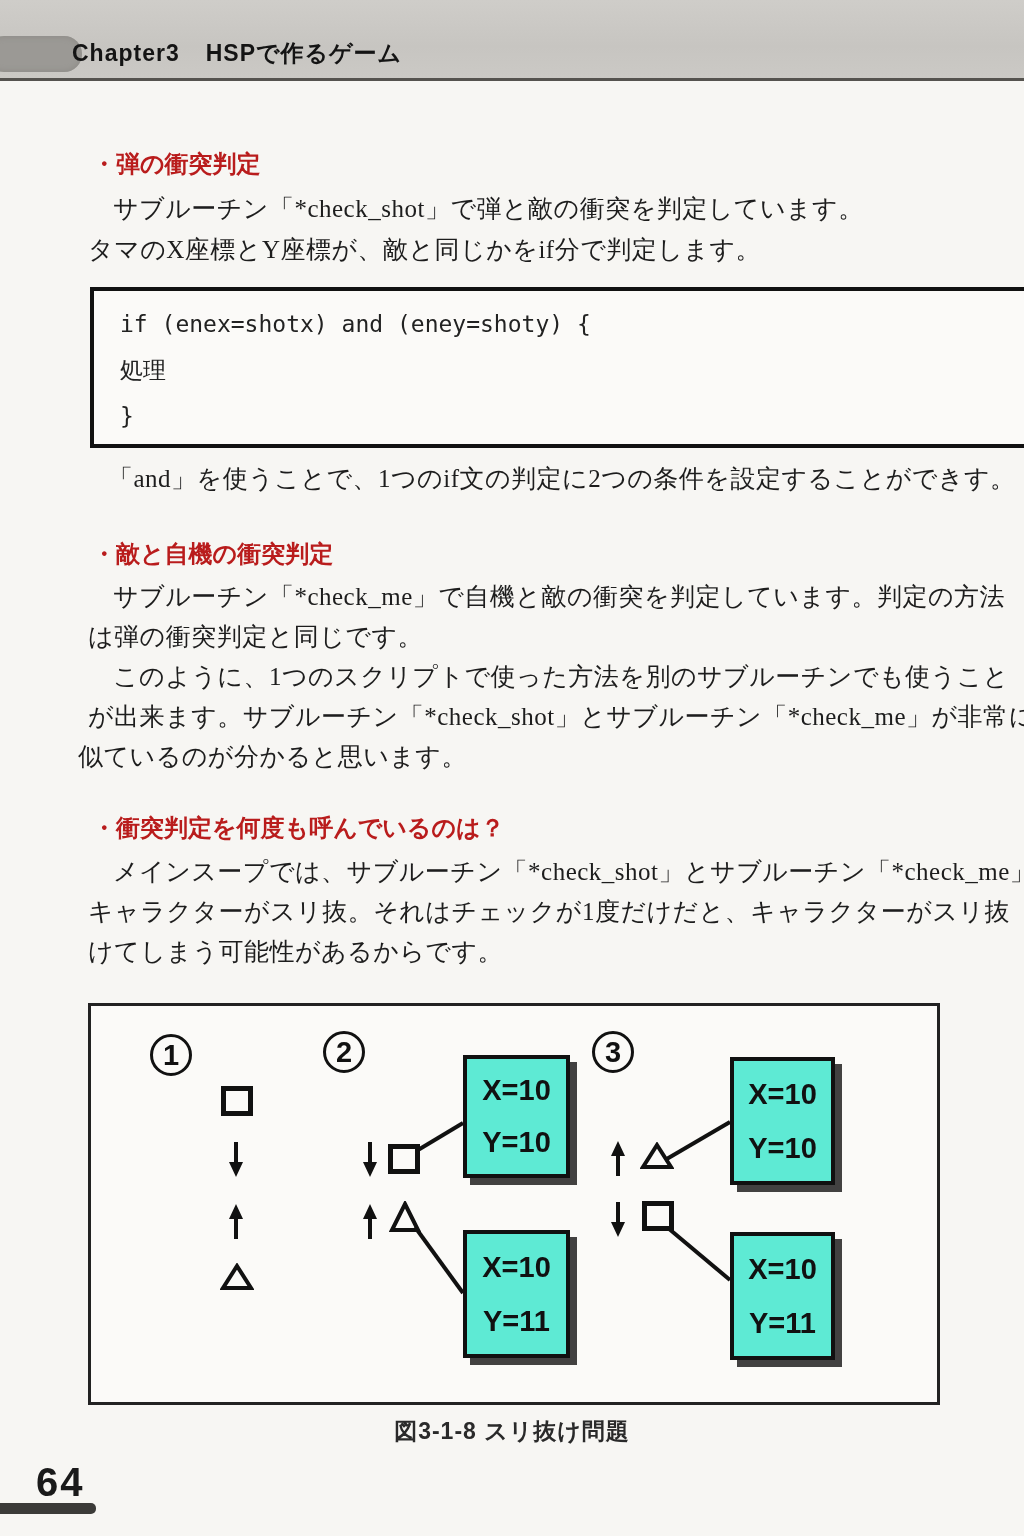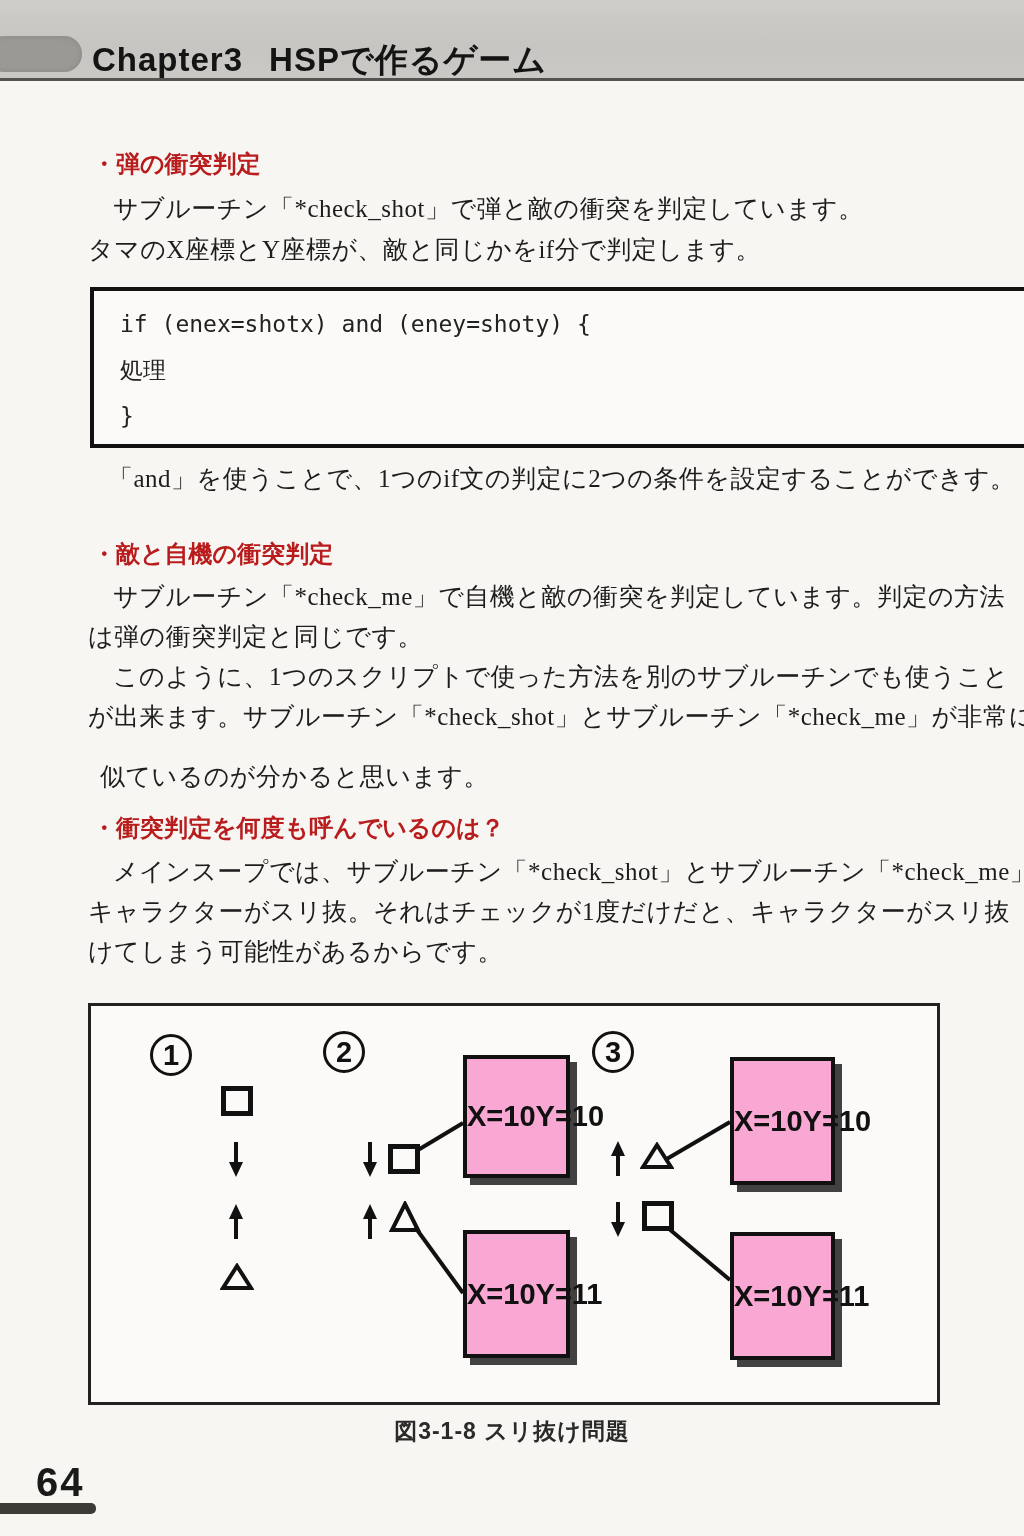--- a/index.html
+++ b/index.html
@@ -16,23 +16,23 @@
     position:absolute;left:0;top:0;width:1024px;height:78px;
     background:linear-gradient(180deg,#cfcdc9 0%,#c7c5c1 60%,#cbc9c5 100%);
     border-bottom:3px solid #55534f;
   }
   .banner-pill{
     position:absolute;left:-14px;top:36px;width:96px;height:36px;
     background:#9b9995;border-radius:18px;
     box-shadow:inset 0 0 6px #8a8884;
   }
   .banner-title{
-    position:absolute;left:92px;top:38px;
-    font-family:"Liberation Sans","DejaVu Sans",sans-serif;
-    font-weight:bold;font-size:33px;color:#141414;
+    position:absolute;left:72px;top:38px;
+    font-family:"Liberation Sans","DejaVu Sans",sans-serif;
+    font-weight:bold;font-size:23px;color:#141414;
     white-space:nowrap;letter-spacing:1px;
   }
   .banner-title .gap{display:inline-block;width:26px;}
   
   .heading{
     position:absolute;white-space:nowrap;
     font-family:"Liberation Sans","DejaVu Sans",sans-serif;
     font-weight:bold;font-size:24px;color:#b91c1c;
   }
   .bodyline{
@@ -52,21 +52,21 @@
   .code-line{
     font-family:"DejaVu Sans Mono","Liberation Mono",monospace;
     font-size:23px;line-height:46px;color:#222;white-space:pre;
   }
   #note{left:108px;top:462px;}
   #h2{left:92px;top:538px;}
   #p2l1{left:113px;top:580px;}
   #p2l2{left:88px;top:620px;}
   #p2l3{left:113px;top:660px;}
   #p2l4{left:88px;top:700px;}
-  #p2l5{left:100px;top:740px;margin-top:20px;}
+  #p2l5{left:78px;top:740px;}
   #h3{left:92px;top:812px;}
   #p3l1{left:113px;top:855px;}
   #p3l2{left:88px;top:895px;}
   #p3l3{left:88px;top:935px;}
   
   .figure{
     position:absolute;left:88px;top:1003px;width:852px;height:402px;
     box-sizing:border-box;border:3px solid #222;background:#fbfaf8;
   }
   .circle-num{
@@ -91,23 +91,23 @@
   #tri2{left:298px;top:195px;}
   #tri3{left:549px;top:136px;}
   #da1{left:137px;top:134px;}
   #ua1{left:137px;top:197px;}
   #da2{left:271px;top:134px;}
   #ua2{left:271px;top:197px;}
   #ua3{left:519px;top:134px;}
   #da3{left:519px;top:194px;}
   .coord-box{
     position:absolute;box-sizing:border-box;
-    border:4px solid #111;background:#f9a8d4;
+    border:4px solid #111;background:#5eead4;
     box-shadow:7px 7px 0 rgba(25,25,25,0.82);
-    display:flex;flex-direction:row;justify-content:space-around;
+    display:flex;flex-direction:column;justify-content:space-around;
     align-items:center;padding:6px 0;
   }
   #box2a{left:372px;top:49px;width:107px;height:123px;}
   #box2b{left:372px;top:224px;width:107px;height:128px;}
   #box3a{left:639px;top:51px;width:105px;height:128px;}
   #box3b{left:639px;top:226px;width:105px;height:128px;}
   .coord-line{
     font-family:"Liberation Sans","DejaVu Sans",sans-serif;
     font-weight:bold;font-size:29px;color:#111;line-height:1;
   }

